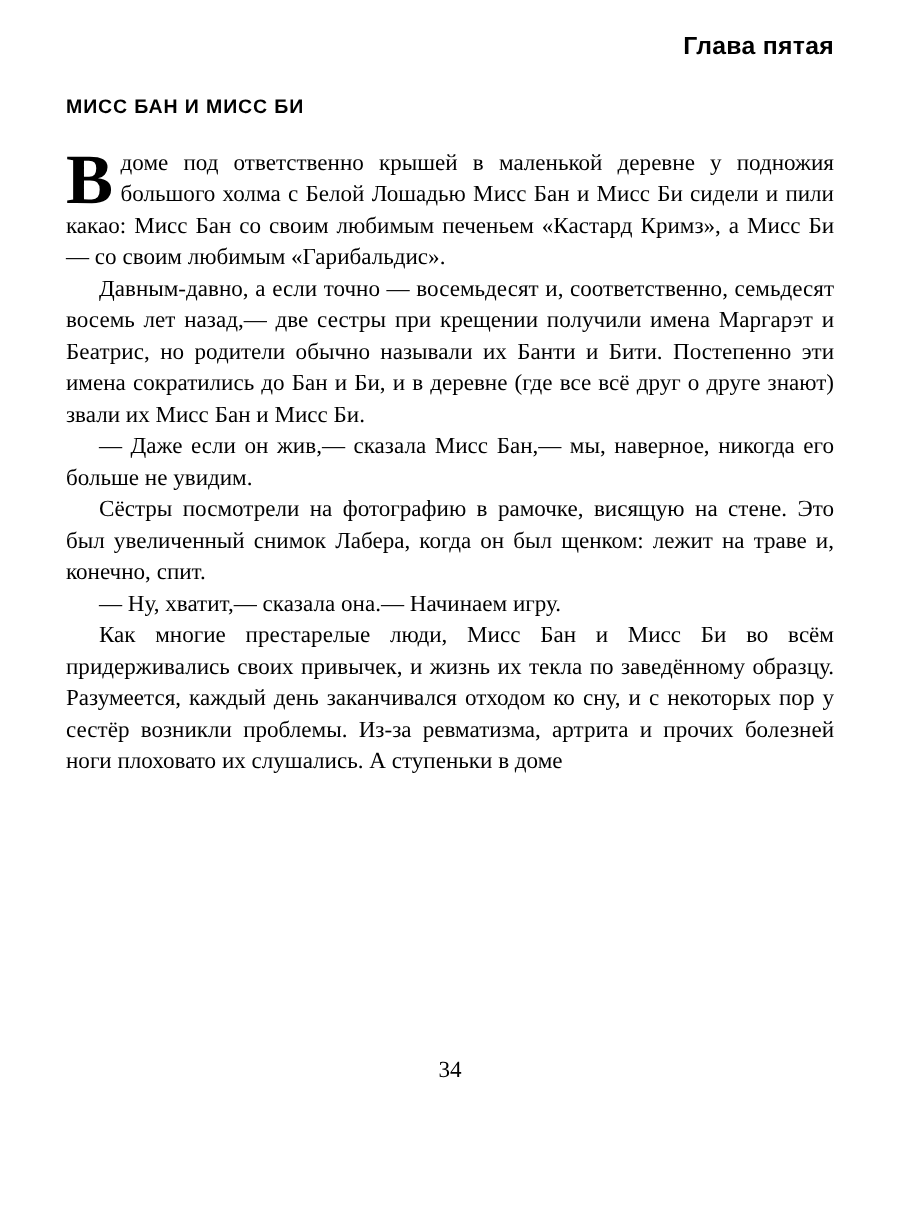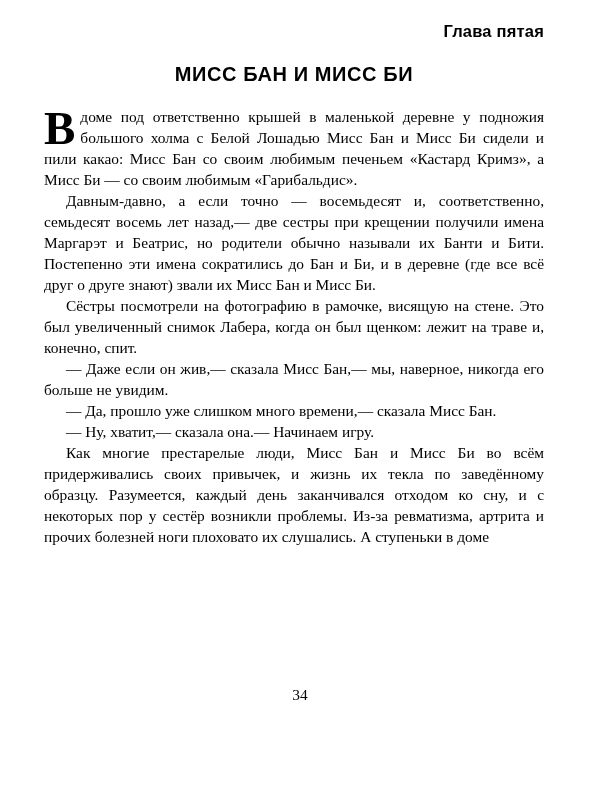--- a/index.html
+++ b/index.html
@@ -12,35 +12,35 @@
     height: 803px;
     font-family: "Liberation Serif", serif;
     color: #000000;
     overflow: hidden;
   }
   .page {
     position: relative;
     width: 600px;
     height: 803px;
     box-sizing: border-box;
-    padding: 22px 56px 0 44px;
+    padding: 22px 44px 0 44px;
   }
   .chapter-heading {
     text-align: right;
     font-family: "Liberation Sans", sans-serif;
     font-weight: bold;
     font-size: 16.5px;
     letter-spacing: 0.2px;
     margin: 0 0 22px 0;
   }
   .chapter-title {
-    text-align: center;
+    text-align: left;
     font-family: "Liberation Sans", sans-serif;
     font-weight: bold;
-    font-size: 20px;
+    font-size: 13px;
     letter-spacing: 0.6px;
     margin: 0 0 20px 0;
   }
   .body-text p {
     margin: 0;
     font-size: 15.4px;
     line-height: 1.365;
     text-align: justify;
     text-indent: 22px;
     hyphens: manual;
@@ -54,38 +54,37 @@
     font-weight: bold;
     font-size: 47px;
     line-height: 0.78;
     margin: 4px 5px 0 0;
     padding: 0;
   }
   .page-number {
     position: absolute;
     left: 0;
     right: 0;
-    top: 686px;
+    top: 705px;
     text-align: center;
     font-size: 15.4px;
   }
 </style>
 </head>
 <body>
 
 <div class="page">
 
   <div class="chapter-heading">Глава пятая</div>
   <div class="chapter-title">МИСС БАН И МИСС БИ</div>
 
   <div class="body-text">
     <p class="first"><span class="dropcap">В</span><span>доме под ответственно крышей в маленькой де­ревне у подножия большого холма с Белой Лошадью Мисс Бан и Мисс Би сидели и пили какао: Мисс Бан со своим лю­бимым печеньем «Кастард Кримз», а Мисс Би — со своим любимым «Гарибальдис».</span></p>
     <p>Давным-давно, а если точно — восемьдесят и, со­ответственно, семьдесят восемь лет назад,— две сестры при крещении получили имена Маргарэт и Беатрис, но родители обычно называли их Банти и Бити. Постепенно эти имена сократились до Бан и Би, и в деревне (где все всё друг о друге знают) звали их Мисс Бан и Мисс Би.</p>
+    <p>— Даже если он жив,— сказала Мисс Бан,— мы, навер­ное, никогда его больше не увидим.</p>
     <p>Сёстры посмотрели на фотографию в рамочке, висящую на стене. Это был увеличенный снимок Лабера, когда он был щенком: лежит на траве и, конечно, спит.</p>
-    <p>— Даже если он жив,— сказала Мисс Бан,— мы, навер­ное, никогда его больше не увидим.</p>
-    <p>— Да, прошло уже слишком много времени,— сказала Мисс Бан.</p>
     <p>— Ну, хватит,— сказала она.— Начинаем игру.</p>
     <p>Как многие престарелые люди, Мисс Бан и Мисс Би во всём придерживались своих привычек, и жизнь их текла по заведённому образцу. Разумеется, каждый день закан­чивался отходом ко сну, и с некоторых пор у сестёр воз­никли проблемы. Из-за ревматизма, артрита и прочих бо­лезней ноги плоховато их слушались. А ступеньки в доме</p>
   </div>
 
   <div class="page-number">34</div>
 
 </div>
 
 </body></html>

